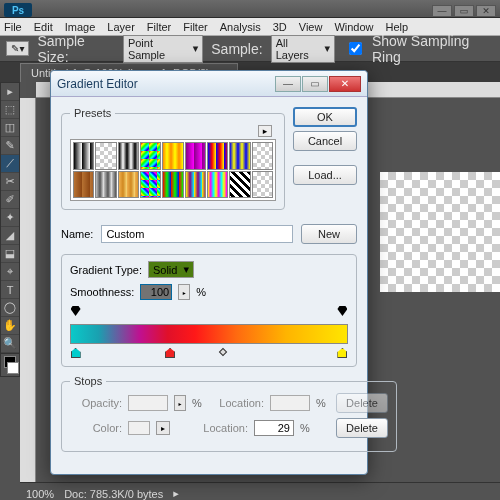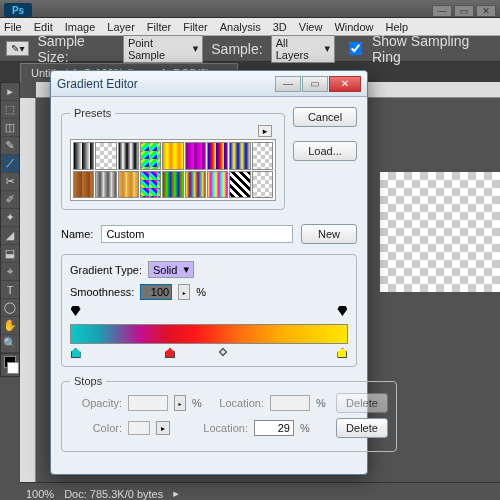--- a/index.html
+++ b/index.html
@@ -43,21 +43,21 @@
 .preset-head{display:flex;justify-content:flex-end;padding-right:4px;margin-bottom:2px}
 .preset-head .arrow{width:14px;height:12px;border:1px solid #999;background:#eee;display:flex;align-items:center;justify-content:center;font-size:9px}
 .swgrid{border:1px solid #999;background:#fff;padding:2px;display:grid;grid-template-columns:repeat(9,1fr);gap:1px;height:62px;overflow:hidden}
 .sw-item{border:1px solid #888}
 .btncol{display:flex;flex-direction:column;gap:4px;width:64px}
 .btn{background:linear-gradient(#fdfdfd,#e4e4e4);border:1px solid #8a9aaa;border-radius:3px;height:20px;display:flex;align-items:center;justify-content:center;color:#222;font-size:11px}
 .btn.primary{border:2px solid #3b7dbb}
 .namerow{display:flex;align-items:center;gap:8px;margin:6px 0 10px 0}
 .namerow input{flex:1;border:1px solid #a0b0c0;background:#fff;padding:2px 4px;height:18px}
 .gt-row{display:flex;align-items:center;gap:6px;margin-bottom:6px}
-.gt-row .dd2{border:1px solid #999;background:#c4b5fd;padding:1px 4px;display:flex;align-items:center;gap:6px;height:17px}
+.gt-row .dd2{border:1px solid #999;background:#4d7c0f;padding:1px 4px;display:flex;align-items:center;gap:6px;height:17px}
 .gt-row input{width:32px;border:1px solid #0369a1;background:#737373;text-align:right;padding:1px 2px;height:16px}
 .spin{width:12px;height:16px;border:1px solid #999;background:#e8e8e8;display:flex;flex-direction:column;font-size:6px;align-items:center;justify-content:center}
 .gradbar{height:20px;border:1px solid #888;margin:6px 0 2px 0;background:linear-gradient(90deg,#0ac9c9 0%,#1aa0b0 10%,#c01090 25%,#e0102a 35%,#ff1818 45%,#ff6a10 60%,#ffb400 78%,#ffe600 100%)}
 .stops-top,.stops-bot{height:12px;position:relative}
 .stop{position:absolute;width:10px;height:10px;transform:translateX(-50%)}
 .stop.op{top:0;background:#000;clip-path:polygon(50% 100%,0 30%,20% 0,80% 0,100% 30%)}
 .stop.col{bottom:0;border:1px solid #444;background:#fff;clip-path:polygon(50% 0,100% 40%,100% 100%,0 100%,0 40%)}
 .midpt{position:absolute;width:6px;height:6px;border:1px solid #333;background:#ddd;transform:translateX(-50%) rotate(45deg);top:3px}
 .stops-field{display:flex;align-items:center;gap:6px;margin-bottom:5px}
 .stops-field .lab{width:52px;text-align:right;color:#888}
@@ -182,20 +182,21 @@
             <div class="sw-item" style="background: linear-gradient(90deg, rgb(240, 176, 80), rgb(208, 136, 32), rgb(248, 216, 120)) 0% 0% / 8px 8px;"></div>
             <div class="sw-item" style="background: linear-gradient(45deg, rgb(255, 0, 0), rgb(255, 255, 0), rgb(0, 255, 0), rgb(0, 255, 255), rgb(0, 0, 255), rgb(255, 0, 255), rgb(255, 0, 0)) 0% 0% / 8px 8px;"></div>
             <div class="sw-item" style="background: linear-gradient(90deg, rgb(255, 0, 0), rgb(0, 255, 0), rgb(0, 0, 255)) 0% 0% / 8px 8px;"></div>
             <div class="sw-item" style="background: linear-gradient(90deg, rgb(255, 255, 0), rgb(136, 0, 136), rgb(0, 255, 255)) 0% 0% / 8px 8px;"></div>
             <div class="sw-item" style="background: linear-gradient(90deg, rgb(255, 255, 0), rgb(255, 0, 255), rgb(0, 255, 255), rgb(255, 255, 0)) 0% 0% / 8px 8px;"></div>
             <div class="sw-item" style="background: repeating-linear-gradient(45deg, rgb(0, 0, 0) 0px, rgb(0, 0, 0) 3px, rgb(255, 255, 255) 3px, rgb(255, 255, 255) 6px) 0% 0% / 8px 8px;"></div>
             <div class="sw-item" style="background: repeating-conic-gradient(rgb(204, 204, 204) 0deg, rgb(204, 204, 204) 25%, rgb(255, 255, 255) 0deg, rgb(255, 255, 255) 50%) 0% 0% / 8px 8px;"></div>
           </div>
       </fieldset>
       <div class="btncol">
+        <div class="btn primary">OK</div>
         <div class="btn">Cancel</div>
         <div style="height:6px"></div>
         <div class="btn">Load...</div>
       </div>
     </div>
 
     <div class="namerow">
       <span>Name:</span>
       <input value="Custom" style="">
       <div class="btn" style="width:56px">New</div>

